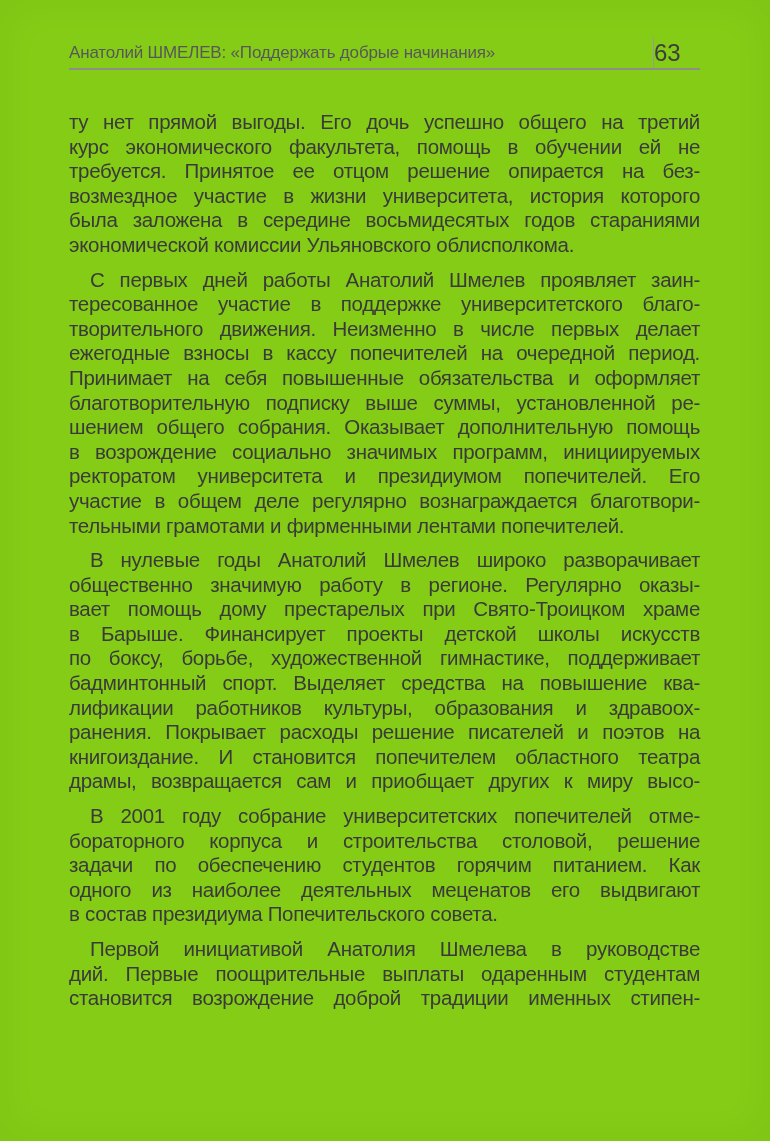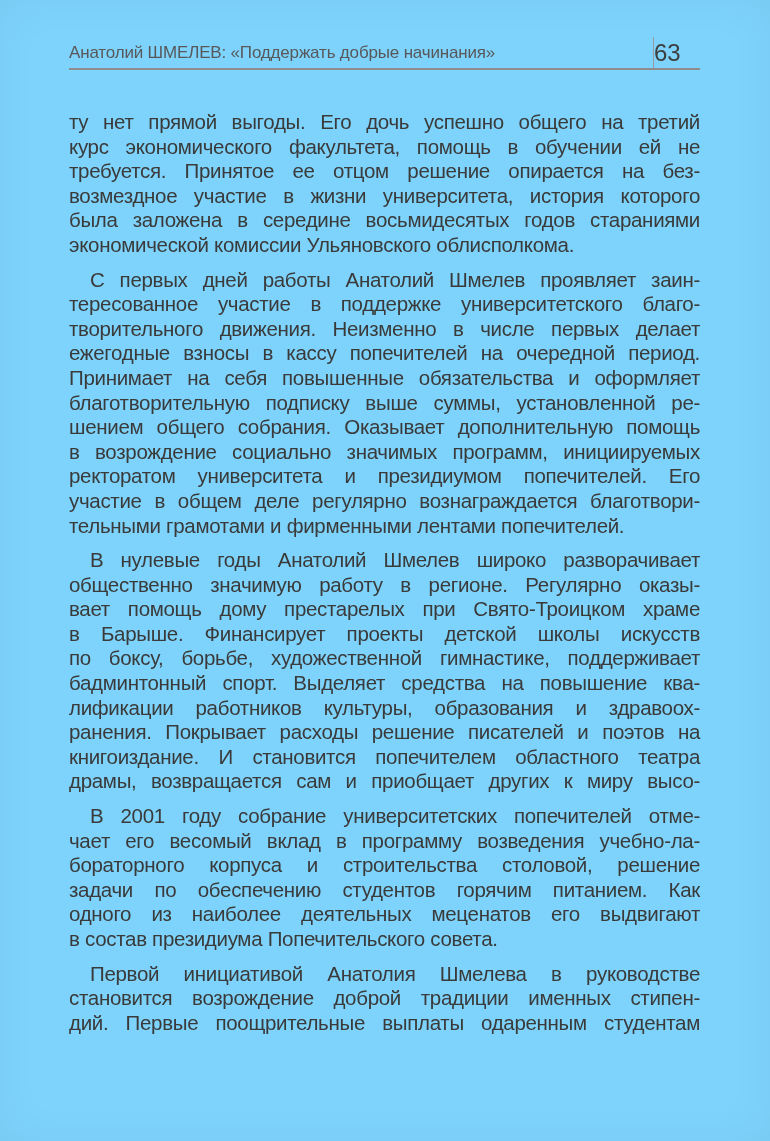--- a/index.html
+++ b/index.html
@@ -7,21 +7,21 @@
     --header-text:#58585a;
     --page-number:#3d3d3d;
     --rule:#8d8d8d;
   }
   *{margin:0;padding:0;box-sizing:border-box;}
   html,body{background:#ffffff;}
   .page{
     position:relative;
     width:770px;
     height:1141px;
-    background:#7dd3fc;
+    background:#84cc16;
     overflow:hidden;
     box-shadow:inset 0 0 45px rgba(0,0,0,0.045);
     font-family:"Liberation Sans","DejaVu Sans",sans-serif;
   }
   
   .page-header{
     display:flex;
     align-items:center;
     margin:37px 70px 0 69px;
     height:33px;
@@ -102,26 +102,25 @@
         <div class="line">в Барыше. Финансирует проекты детской школы искусств</div>
         <div class="line">по боксу, борьбе, художественной гимнастике, поддерживает</div>
         <div class="line">бадминтонный спорт. Выделяет средства на повышение ква-</div>
         <div class="line">лификации работников культуры, образования и здравоох-</div>
         <div class="line">ранения. Покрывает расходы решение писателей и поэтов на</div>
         <div class="line">книгоиздание. И становится попечителем областного театра</div>
         <div class="line">драмы, возвращается сам и приобщает других к миру высо-</div>
       </div>
       <div class="paragraph">
         <div class="line indent">В 2001 году собрание университетских попечителей отме-</div>
-        <div class="line">чает его весомый вклад в программу возведения учебно-ла-</div>
         <div class="line">бораторного корпуса и строительства столовой, решение</div>
         <div class="line">задачи по обеспечению студентов горячим питанием. Как</div>
         <div class="line">одного из наиболее деятельных меценатов его выдвигают</div>
         <div class="line last">в состав президиума Попечительского совета.</div>
       </div>
       <div class="paragraph">
         <div class="line indent">Первой инициативой Анатолия Шмелева в руководстве</div>
+        <div class="line">дий. Первые поощрительные выплаты одаренным студентам</div>
         <div class="line">становится возрождение доброй традиции именных стипен-</div>
-        <div class="line">дий. Первые поощрительные выплаты одаренным студентам</div>
       </div>
     </main>
 
 </div>
 
 </body></html>

